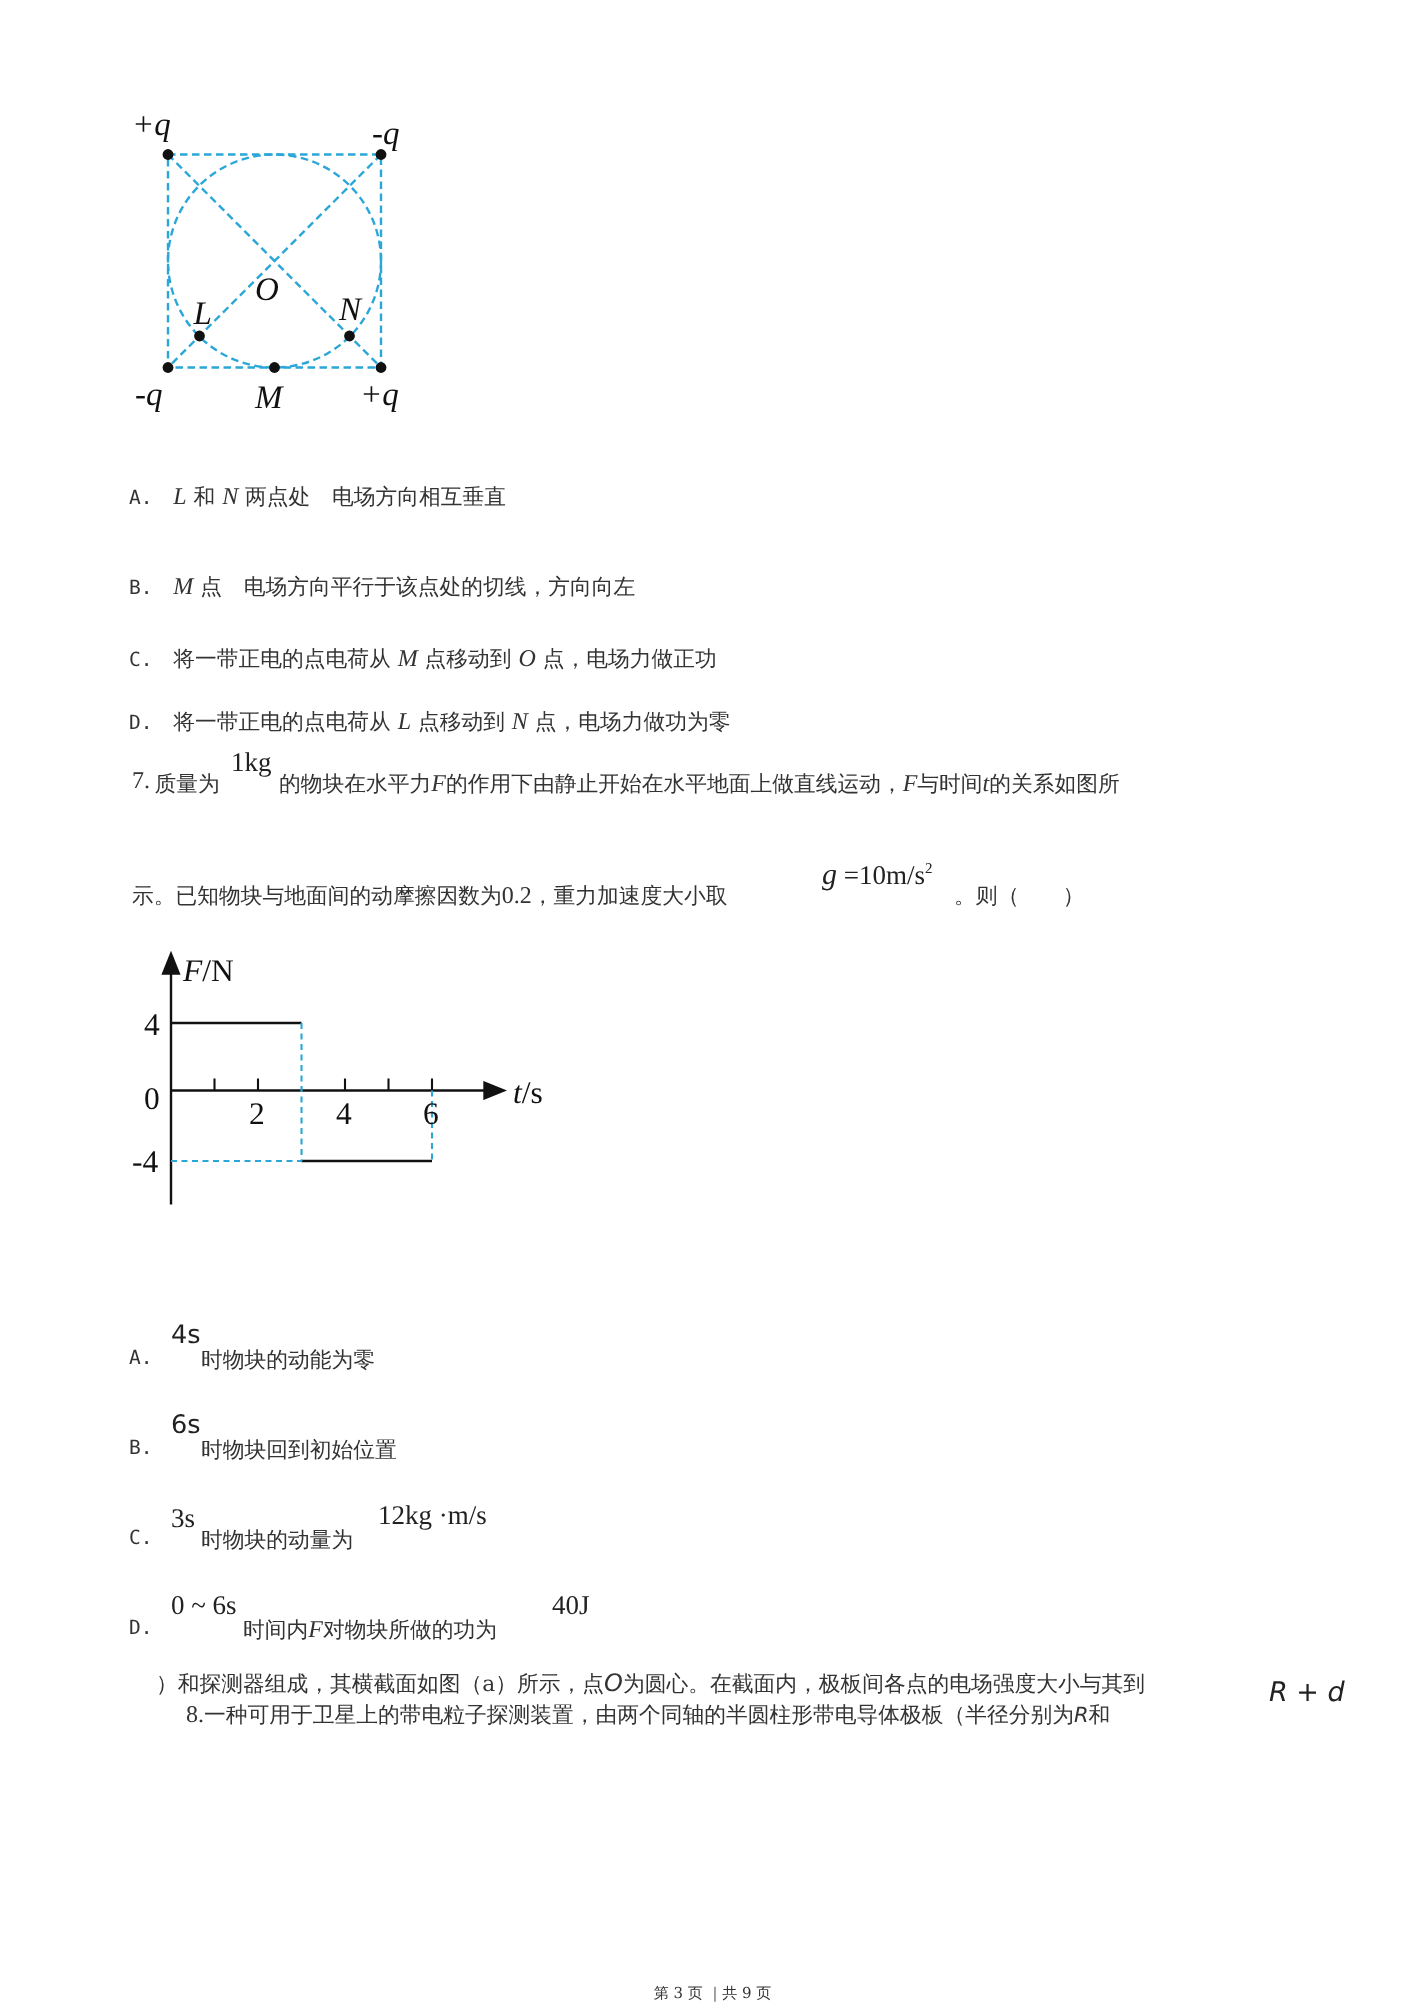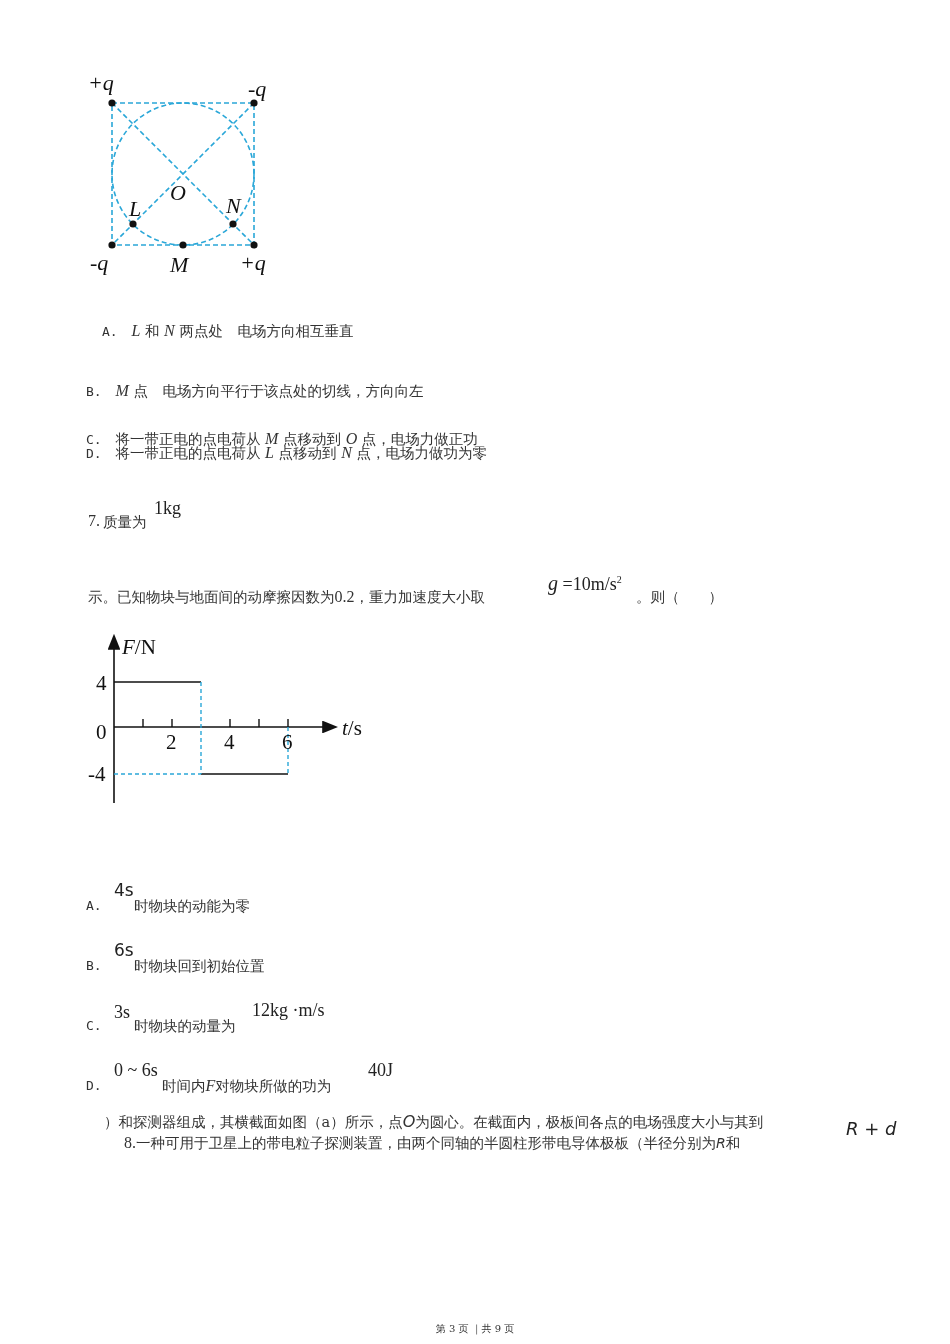--- a/index.html
+++ b/index.html
@@ -40,53 +40,56 @@
     <text x="168" y="36">-q</text>
     <text x="10" y="210">-q</text>
     <text x="160" y="210">+q</text>
     <text x="90" y="140">O</text>
     <text x="49" y="156">L</text>
     <text x="146" y="153">N</text>
     <text x="90" y="212">M</text>
   </g>
 </svg>
 
-<div class="abs opt" style="left:86px;top:322px;margin-left:16px;">
+<div class="abs opt" style="left:86px;top:322px;">
   <span class="optlab">A.</span>&nbsp;&nbsp;
   <span class="it">L</span>
   <span>和</span>
   <span class="it">N</span>
   <span>两点处　电场方向相互垂直</span>
 </div>
 <div class="abs opt" style="left:86px;top:382px;">
   <span class="optlab">B.</span>&nbsp;&nbsp;
   <span class="it">M</span>
   <span>点　电场方向平行于该点处的切线，方向向左</span>
 </div>
 <div class="abs opt" style="left:86px;top:430px;">
   <span class="optlab">C.</span>&nbsp;&nbsp;
   <span>将一带正电的点电荷从</span>
   <span class="it">M</span>
   <span>点移动到</span>
   <span class="it">O</span>
   <span>点，电场力做正功</span>
 </div>
-<div class="abs opt" style="left:86px;top:444px;text-align:right;">
+<div class="abs opt" style="left:86px;top:472px;text-align:right;">
   <span class="optlab">D.</span>&nbsp;&nbsp;
   <span>将一带正电的点电荷从</span>
   <span class="it">L</span>
   <span>点移动到</span>
   <span class="it">N</span>
   <span>点，电场力做功为零</span>
 </div>
 
 <div class="abs txt" style="left:88px;top:498px;width:770px;height:36px;">
   <span class="qnum" style="position:absolute;left:0;top:14px;">7.</span>
   <span style="position:absolute;left:15px;top:15px;">质量为</span>
   <span class="math" style="position:absolute;left:66px;top:0px;">1kg</span>
+  <span style="position:absolute;left:98px;top:15px;">
+    <span>的物块在水平力</span><span class="it">F</span><span>的作用下由静止开始在水平地面上做直线运动，</span><span class="it">F</span><span>与时间</span><span class="it">t</span><span>的关系如图所</span>
+  </span>
 </div>
 <div class="abs txt" style="left:88px;top:572px;width:770px;height:36px;">
   <span style="position:absolute;left:0;top:16px;">
     <span>示。已知物块与地面间的动摩擦因数为</span><span class="qnum">0.2</span><span>，重力加速度大小取</span>
   </span>
   <span class="math" style="position:absolute;left:460px;top:0px;">
     <span class="it" style="font-size:20px;">g</span>
     <span>=10m/s</span><sup style="font-size:10px;">2</sup>
   </span>
   <span style="position:absolute;left:548px;top:16px;">。则（　　）</span>

